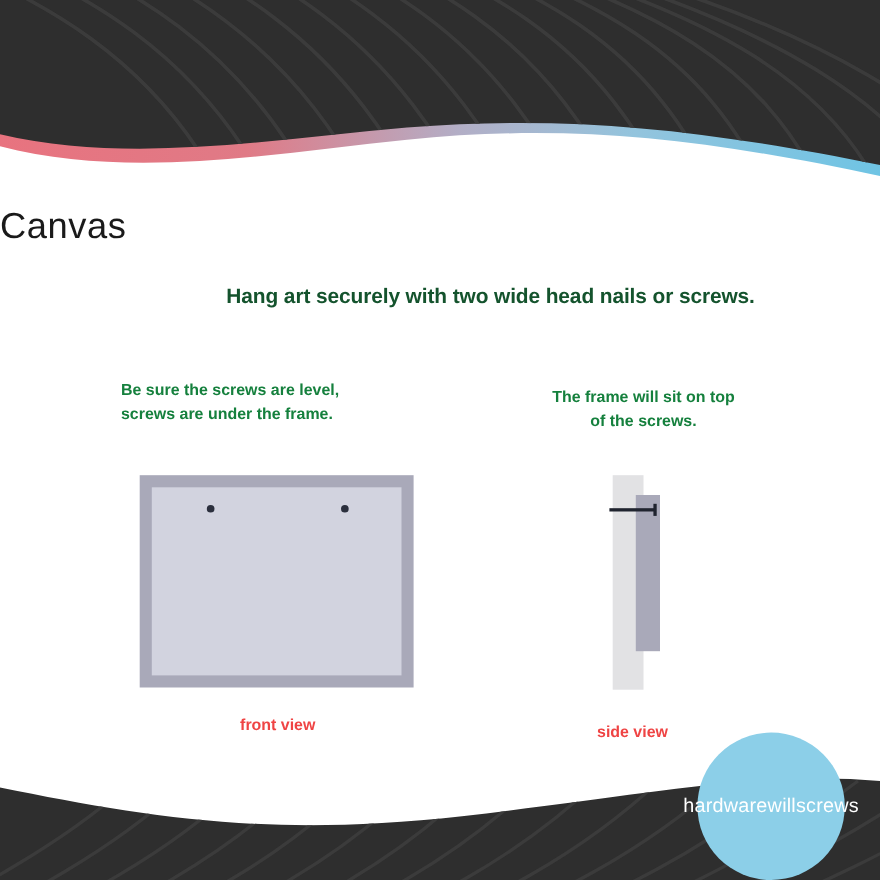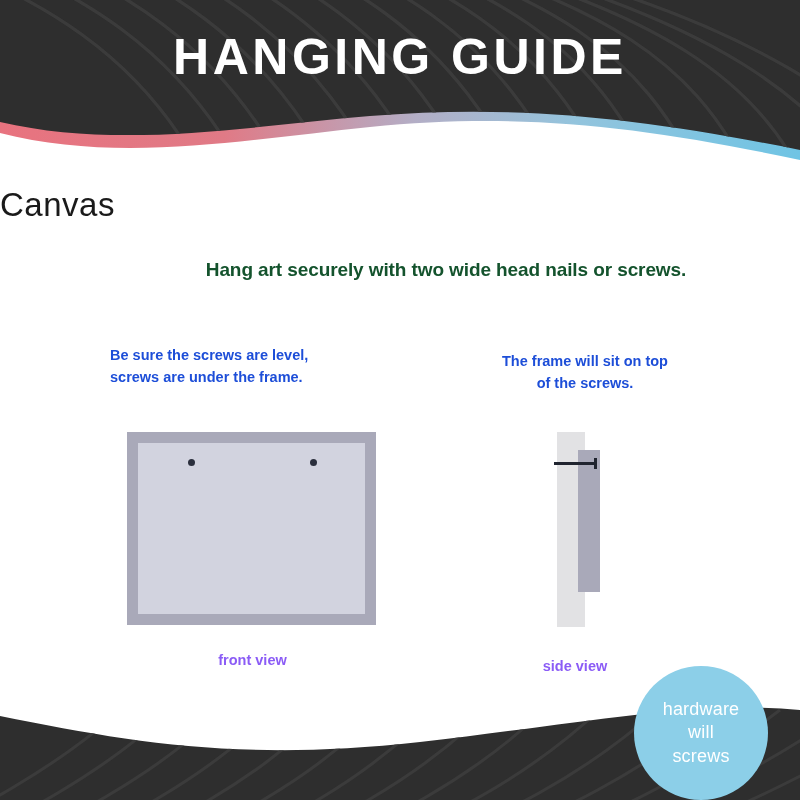--- a/index.html
+++ b/index.html
@@ -75,21 +75,21 @@
   
   .col {
     position: absolute;
   }
   .col-left  { left: 110px; top: 344px; width: 300px; }
   .col-right { left: 440px; top: 350px; width: 290px; }
 
   .caption {
     font-size: 14.5px;
     font-weight: 600;
-    color: #1d4ed8;
+    color: #15803d;
     line-height: 1.52;
   }
   .caption.center { text-align: center; }
 
   
   .diagram-front {
     position: absolute;
     left: 127px;
     top: 432px;
     width: 249px;
@@ -154,21 +154,21 @@
     width: 3px;
     height: 11px;
     background: #20242f;
   }
 
   
   .view-label {
     position: absolute;
     font-size: 14.5px;
     font-weight: 600;
-    color: #8b5cf6;
+    color: #ef4444;
     text-align: center;
   }
   .view-label.front { left: 130px; top: 652px; width: 245px; }
   .view-label.side  { left: 500px; top: 658px; width: 150px; }
 
   
   .footer-band {
     position: absolute;
     left: 0;
     bottom: 0;
@@ -181,21 +181,21 @@
   
   .badge {
     position: absolute;
     left: 634px;
     top: 666px;
     width: 134px;
     height: 134px;
     border-radius: 50%;
     background: #8ccfe8;
     display: flex;
-    flex-direction: column;
+    flex-direction: row;
     align-items: center;
     justify-content: center;
     z-index: 10;
   }
   .badge-line {
     color: #ffffff;
     font-size: 18px;
     font-weight: 400;
     line-height: 1.28;
     letter-spacing: 0.2px;
@@ -240,21 +240,20 @@
           <path d="M250,-78 C 440,-26 548,34 618,196"></path>
           <path d="M302,-70 C 492,-18 594,40 658,188"></path>
           <path d="M358,-60 C 546,-8 642,50 700,178"></path>
           <path d="M418,-48 C 602,4 692,62 744,166"></path>
           <path d="M482,-34 C 660,18 744,78 790,154"></path>
           <path d="M550,-20 C 720,34 796,94 838,144"></path>
           <path d="M620,-6 C 782,48 852,110 886,136"></path>
         </g>
       </g>
     </svg>
-    <div class="header-title">HANGING GUIDE</div>
   </div>
 
   <div class="product-title">Canvas</div>
 
   <div class="lead-text">Hang art securely with two wide head nails or screws.</div>
 
   <div class="col col-left">
     <div class="caption">
       <div>Be sure the screws are level,</div>
       <div>screws are under the frame.</div>

